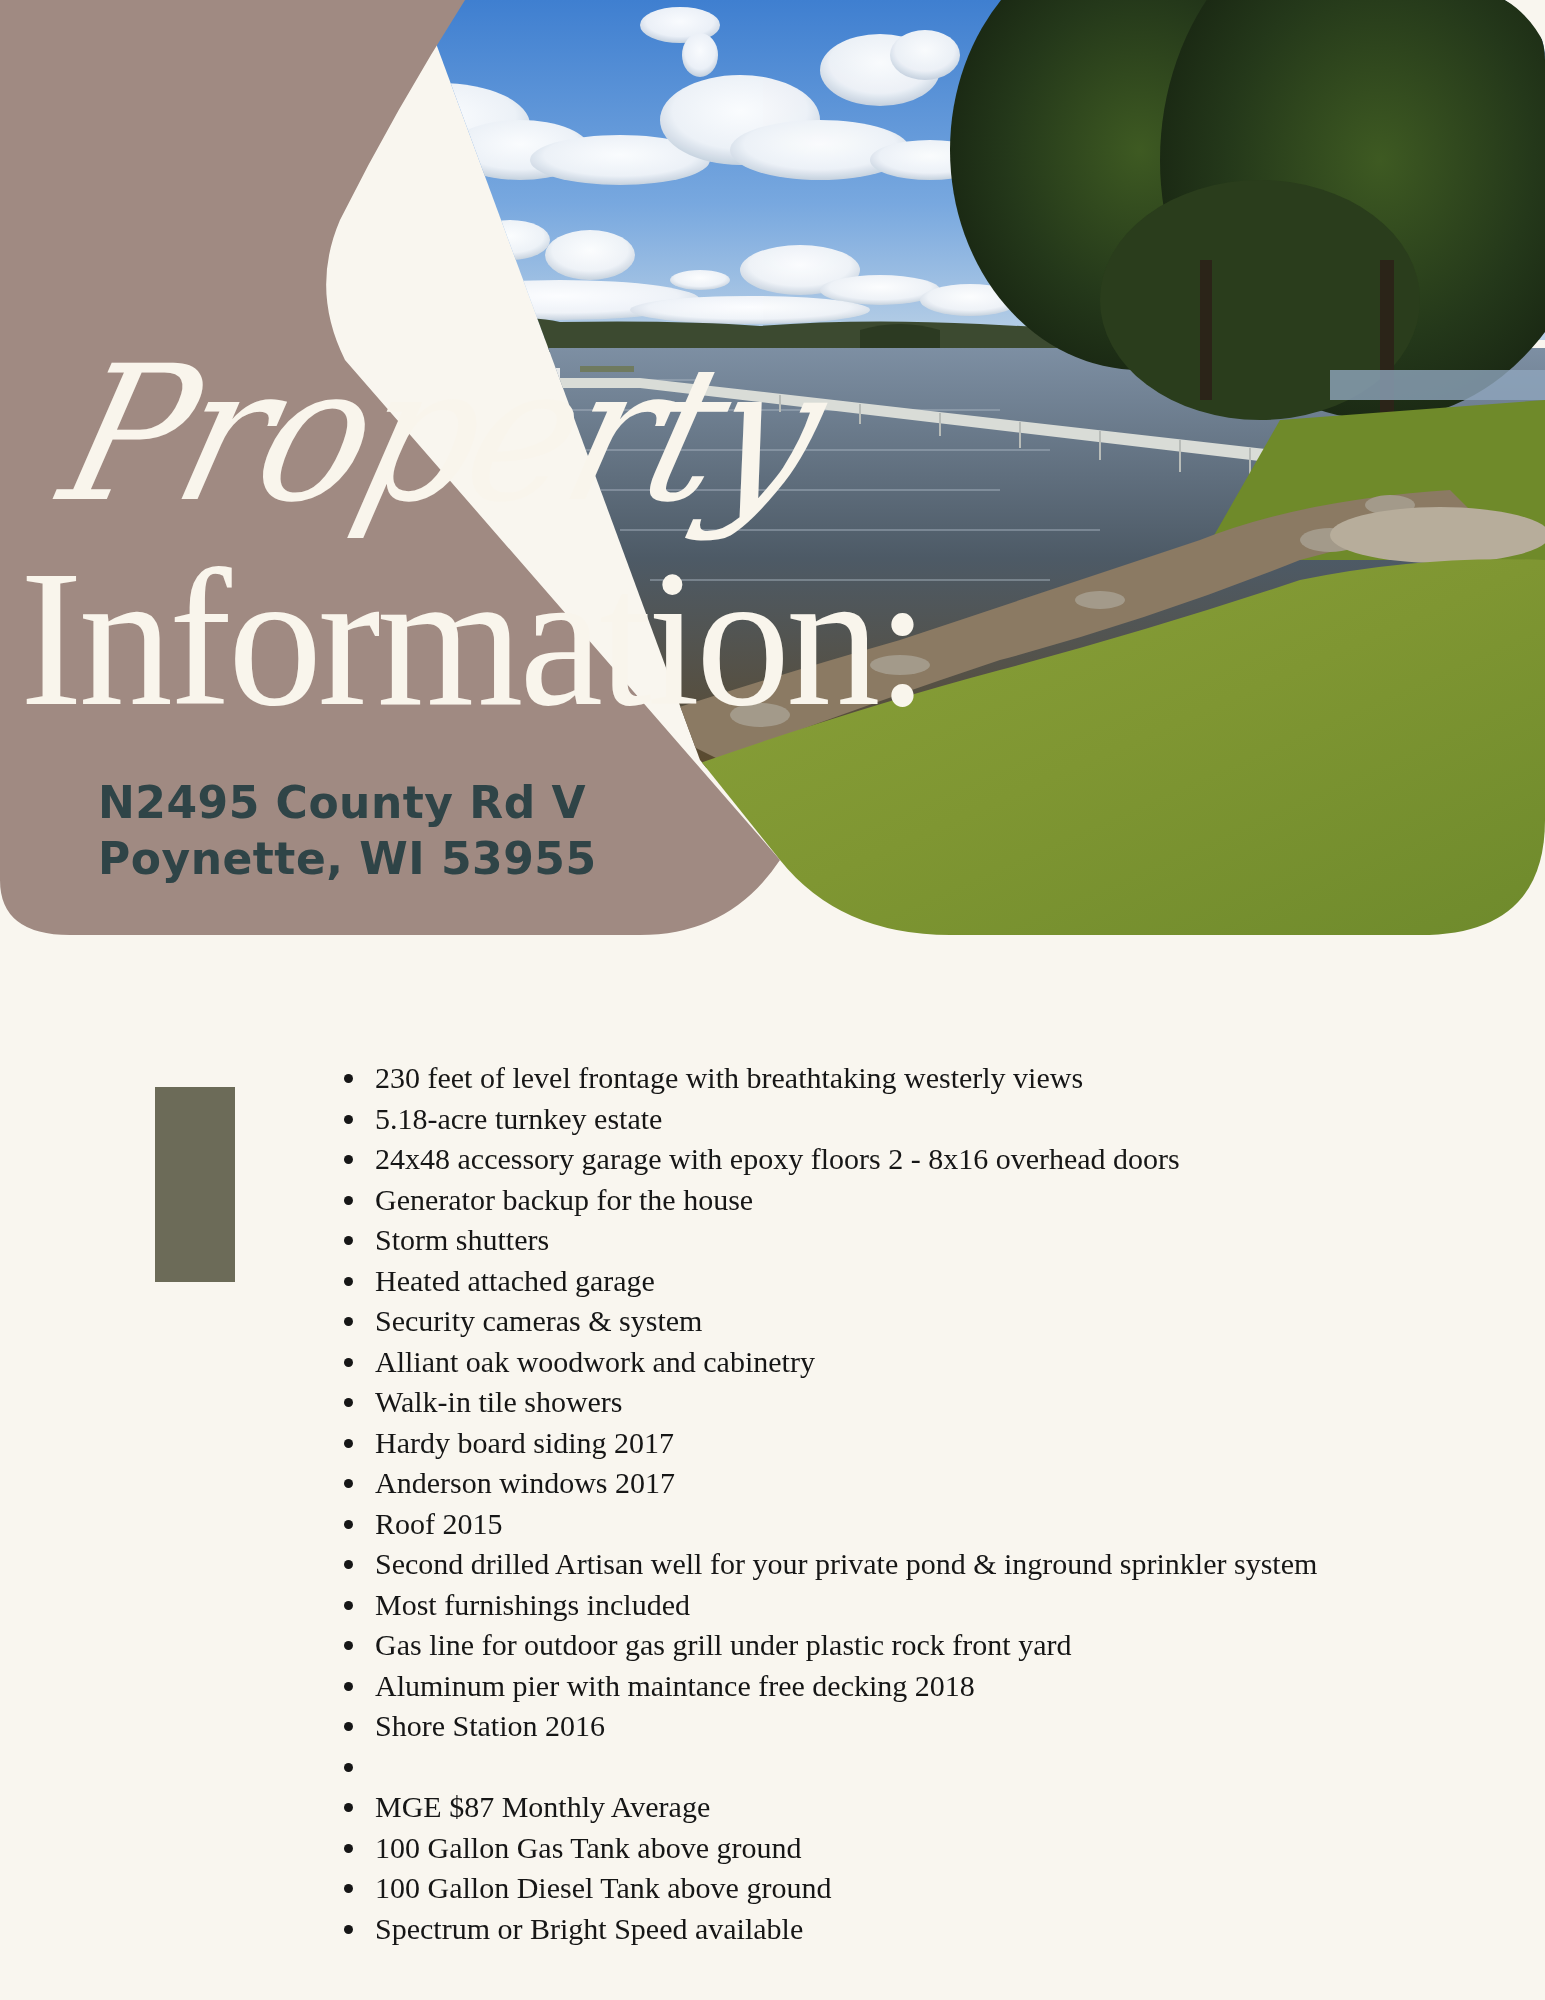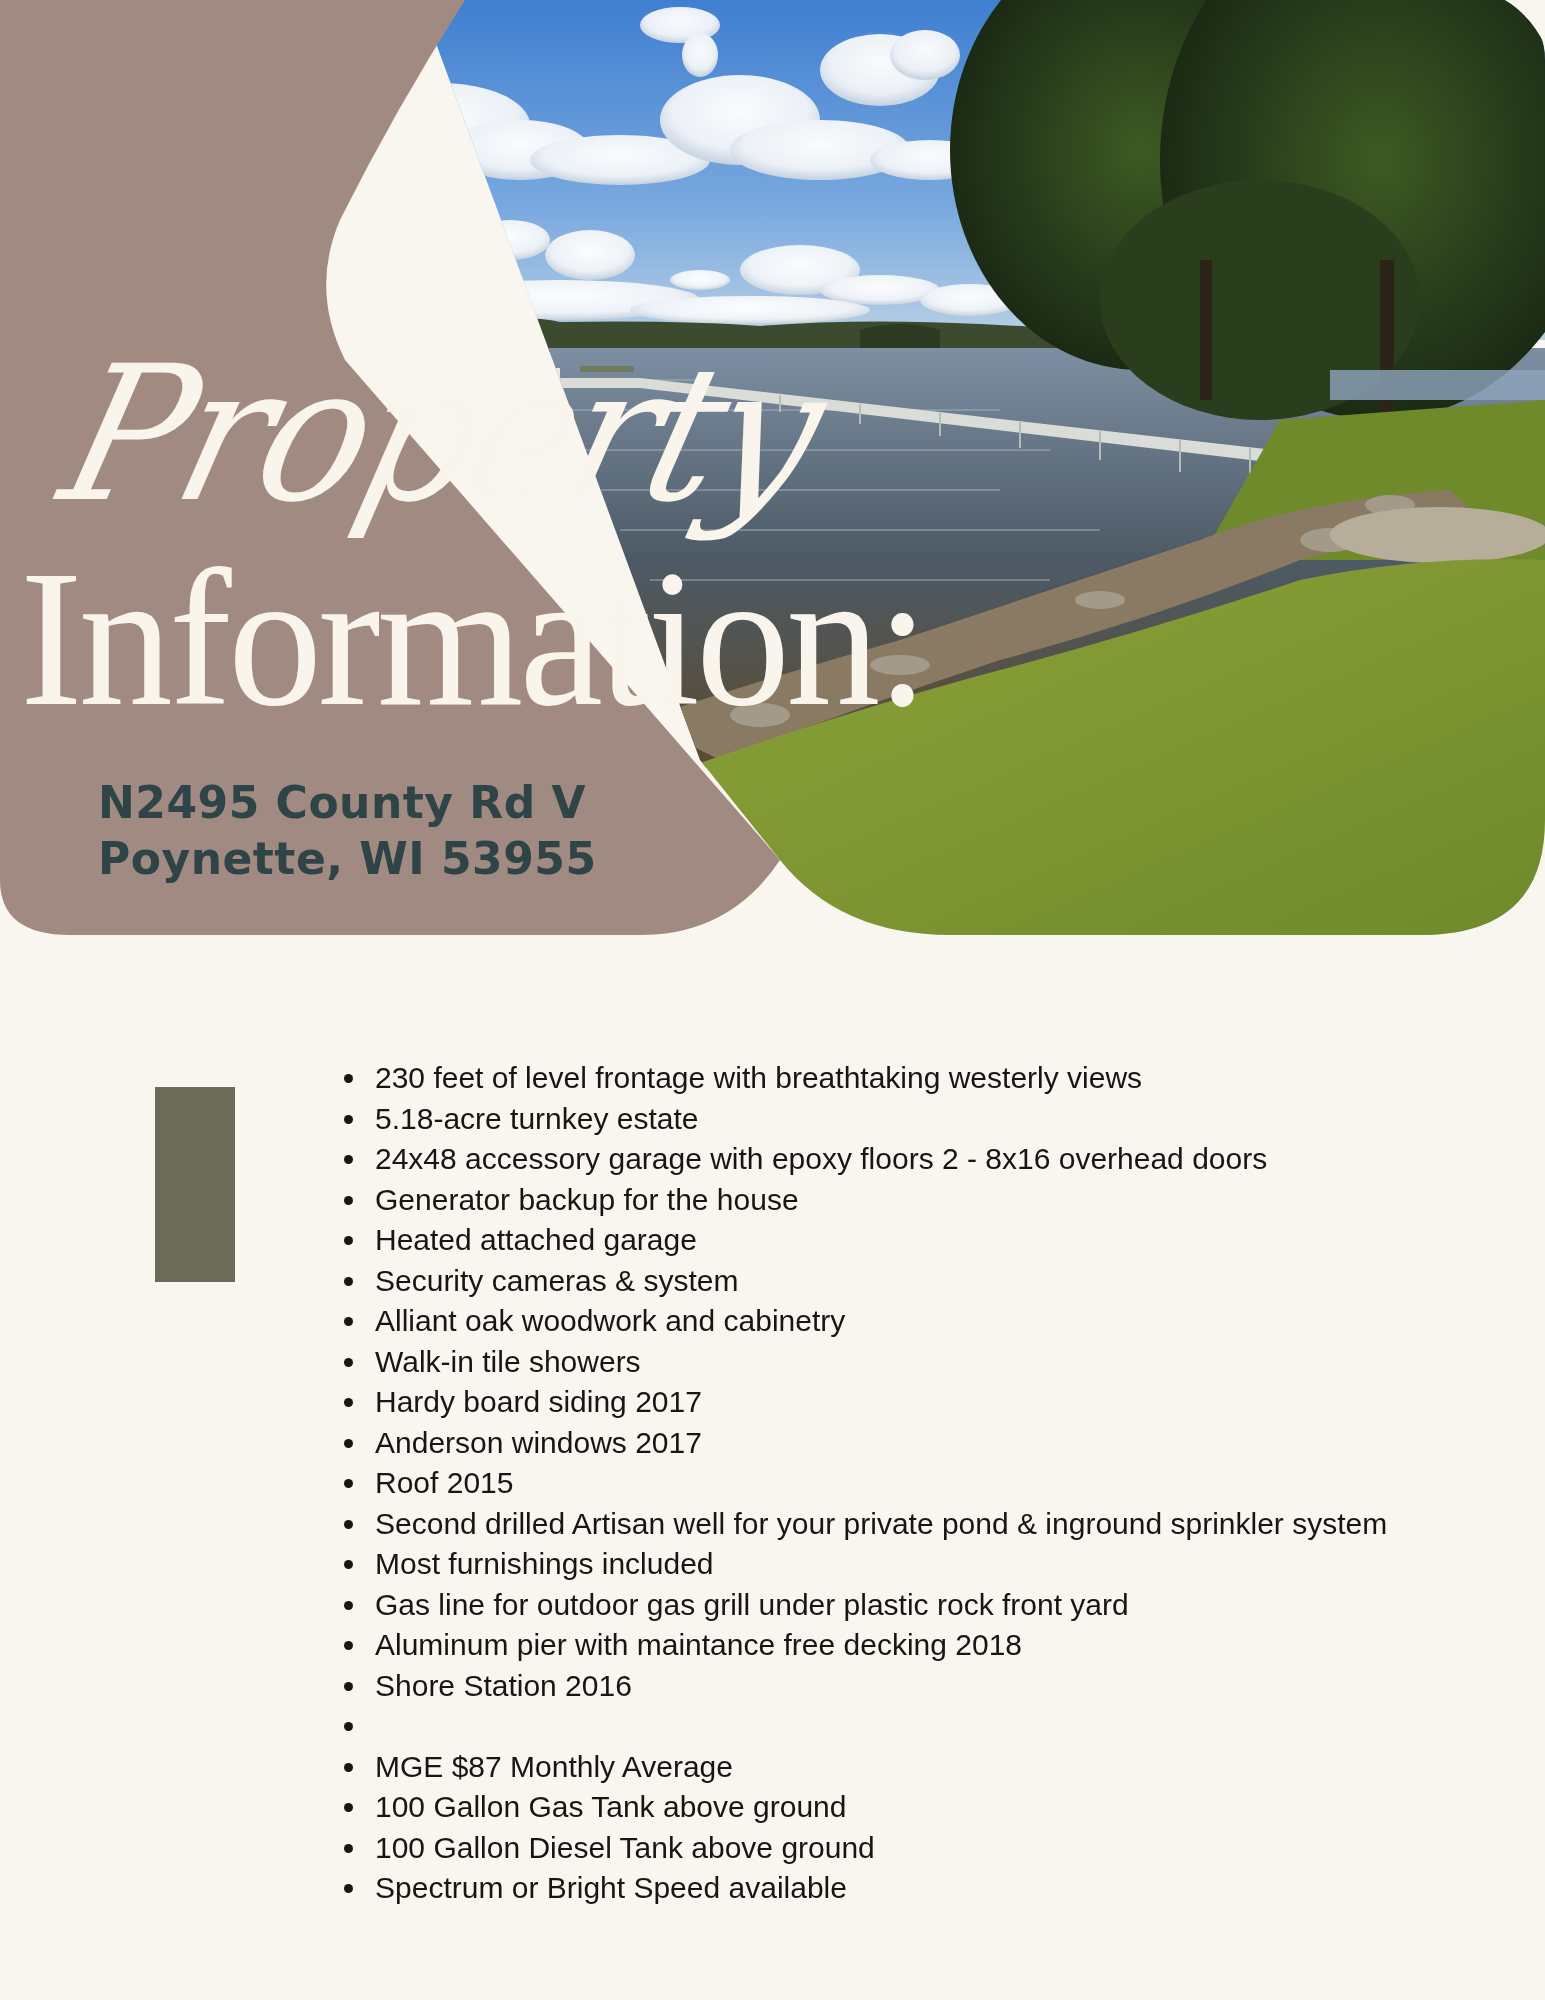--- a/index.html
+++ b/index.html
@@ -34,21 +34,21 @@
   .accent-bar {
     position: absolute; left: 155px; top: 1087px; width: 80px; height: 195px;
     background: #6c6b58;
   }
   .features {
     position: absolute; left: 0; top: 1058px; margin: 0; padding: 0; list-style: none;
   }
   .features li {
     position: relative; height: 40.5px; line-height: 40.5px;
     padding-left: 375px; white-space: nowrap;
-    font-family: Liberation Sans, sans-serif; font-size: 30px; color: #161616;
+    font-family: Liberation Serif, serif; font-size: 30px; color: #161616;
   }
   .features li .bullet {
     position: absolute; left: 344px; top: 16px; width: 9px; height: 9px;
     border-radius: 50%; background: #161616;
   }
 </style>
 </head>
 <body>
 
 <div class="hero">
@@ -182,20 +182,21 @@
   </div>
 </div>
 
 <div class="accent-bar"></div>
 
 <ul class="features">
   <li><span class="bullet"></span><span>230 feet of level frontage with breathtaking westerly views</span></li>
   <li><span class="bullet"></span><span>5.18-acre turnkey estate</span></li>
   <li><span class="bullet"></span><span>24x48 accessory garage with epoxy floors 2 - 8x16 overhead doors</span></li>
   <li><span class="bullet"></span><span>Generator backup for the house</span></li>
+  <li><span class="bullet"></span><span>Storm shutters</span></li>
   <li><span class="bullet"></span><span>Heated attached garage</span></li>
   <li><span class="bullet"></span><span>Security cameras &amp; system</span></li>
   <li><span class="bullet"></span><span>Alliant oak woodwork and cabinetry</span></li>
   <li><span class="bullet"></span><span>Walk-in tile showers</span></li>
   <li><span class="bullet"></span><span>Hardy board siding 2017</span></li>
   <li><span class="bullet"></span><span>Anderson windows 2017</span></li>
   <li><span class="bullet"></span><span>Roof 2015</span></li>
   <li><span class="bullet"></span><span>Second drilled Artisan well for your private pond &amp; inground sprinkler system</span></li>
   <li><span class="bullet"></span><span>Most furnishings included</span></li>
   <li><span class="bullet"></span><span>Gas line for outdoor gas grill under plastic rock front yard</span></li>

